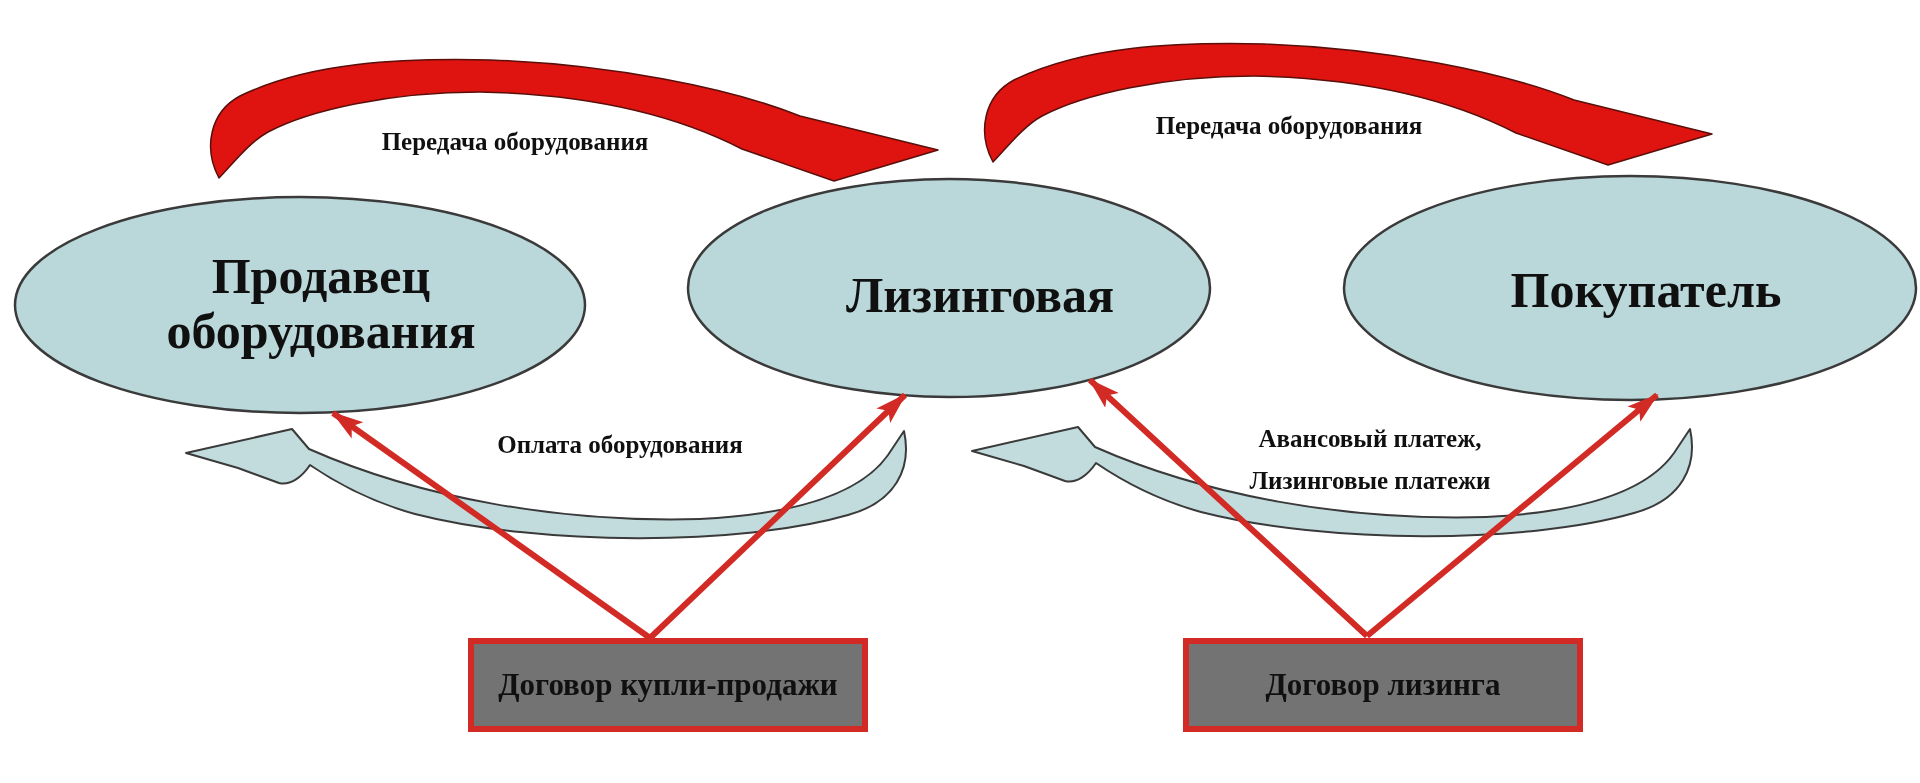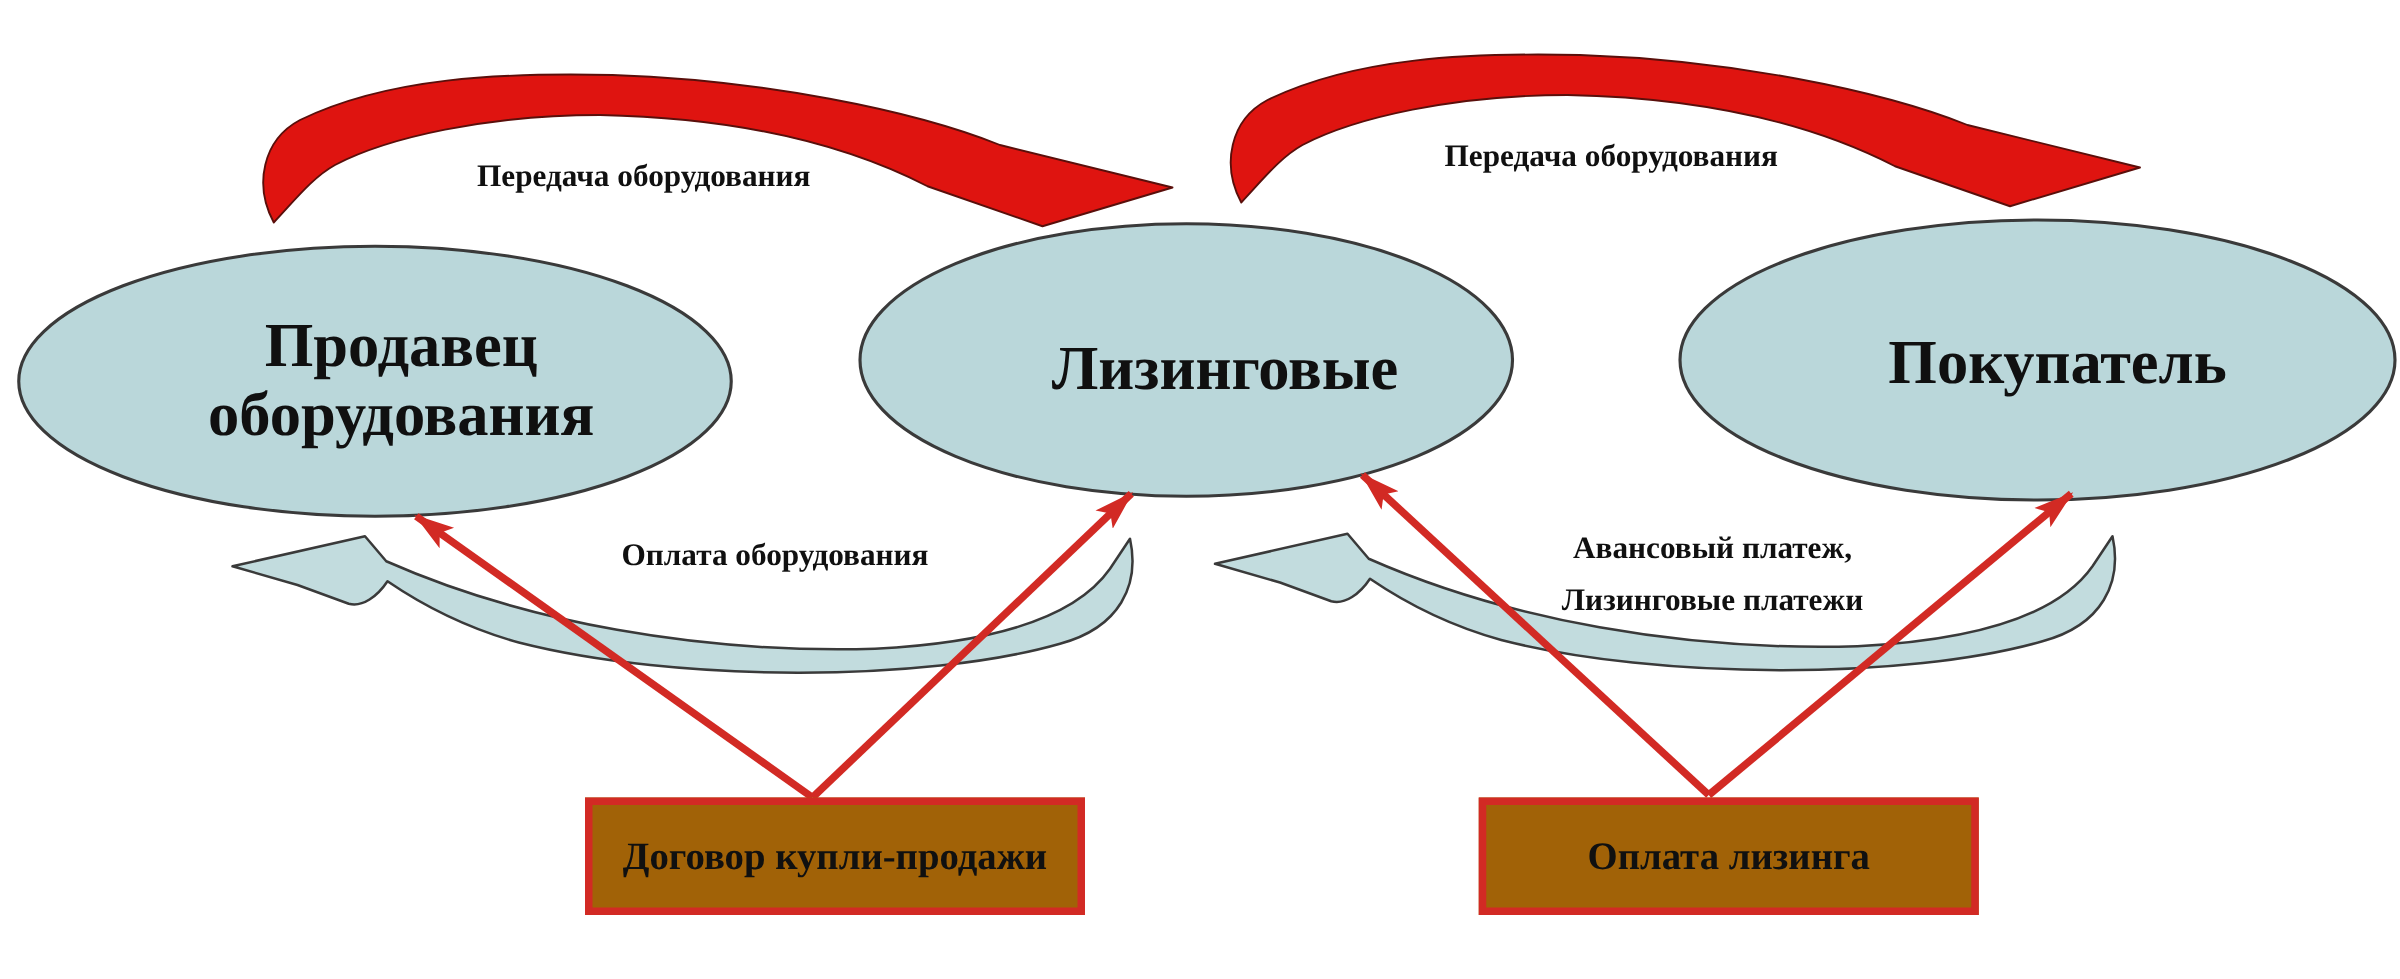--- a/index.html
+++ b/index.html
@@ -19,21 +19,21 @@
     white-space:nowrap;
     text-align:center;
   }
   .small{font-size:25px;line-height:42px;}
   .node-label{font-size:50px;line-height:55px;margin-left:24px;}
   .contract-box{
     position:absolute;
     width:400px;height:94px;
     box-sizing:border-box;
     border:6px solid #d22a24;
-    background:#a16207;
+    background:#737373;
     display:flex;align-items:center;justify-content:center;
   }
   .contract-box .box-text{
     font-size:31px;font-weight:bold;color:#101010;white-space:nowrap;
   }
 </style>
 </head>
 <body>
 
 <div class="stage">
@@ -90,35 +90,35 @@
     <line x1="650" y1="638" x2="333" y2="413" stroke-width="6" marker-end="url(#arrowRed)" stroke="#d22a24"></line>
     <line x1="650" y1="638" x2="905" y2="395" stroke-width="6" marker-end="url(#arrowRed)" stroke="#d22a24"></line>
     <line x1="1367" y1="636" x2="1090" y2="380" stroke-width="6" marker-end="url(#arrowRed)" stroke="#d22a24"></line>
     <line x1="1367" y1="636" x2="1657" y2="395" stroke-width="6" marker-end="url(#arrowRed)" stroke="#d22a24"></line>
   </svg>
 
   <div class="contract-box" style="left:468px;top:638px;">
     <span class="box-text">Договор купли-продажи</span>
   </div>
   <div class="contract-box" style="left:1183px;top:638px;">
-    <span class="box-text">Оплата лизинга</span>
+    <span class="box-text">Договор лизинга</span>
   </div>
 
   <div class="lbl small" style="left:515px;top:142px;">Передача оборудования</div>
   <div class="lbl small" style="left:1289px;top:126px;">Передача оборудования</div>
   <div class="lbl small" style="left:620px;top:445px;">Оплата оборудования</div>
   <div class="lbl small" style="left:1370px;top:460px;">
     <span style="display:block">Авансовый платеж,</span>
     <span style="display:block">Лизинговые платежи</span>
   </div>
 
   <div class="lbl node-label" style="left:297px;top:304px;">
     <span style="display:block">Продавец</span>
     <span style="display:block">оборудования</span>
   </div>
   <div class="lbl node-label" style="left:956px;top:295px;">
-    <span style="display:block">Лизинговые</span>
+    <span style="display:block">Лизинговая</span>
   </div>
   <div class="lbl node-label" style="left:1622px;top:290px;">
     <span style="display:block">Покупатель</span>
   </div>
 
 </div>
 
 </body></html>

